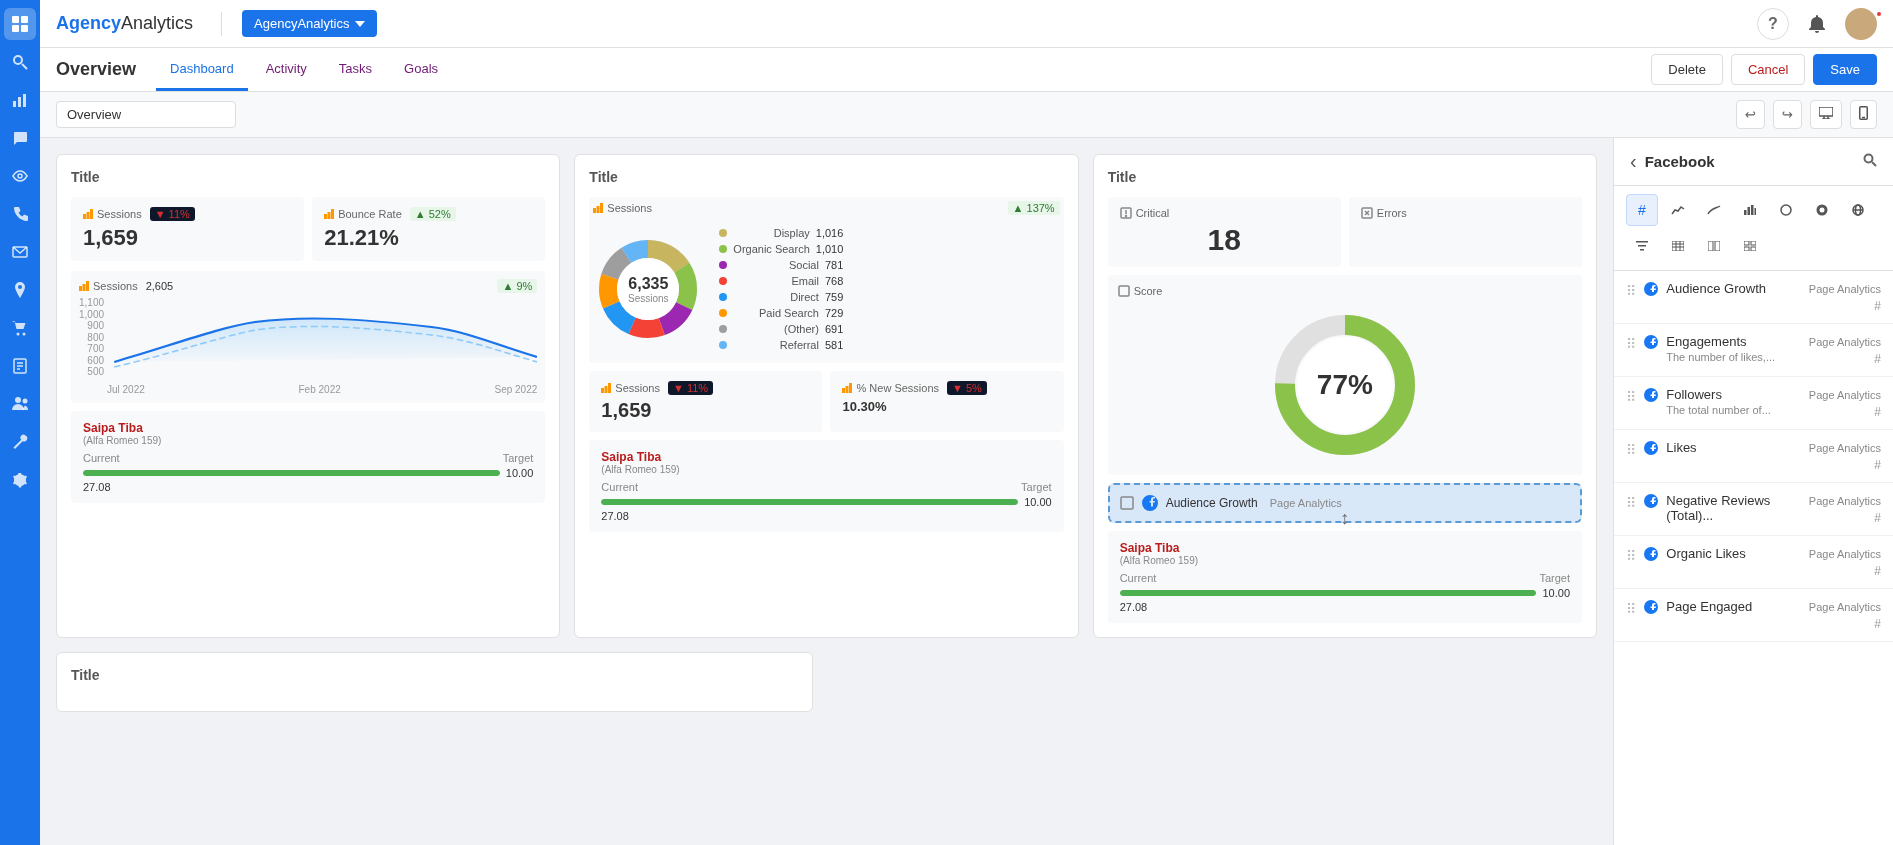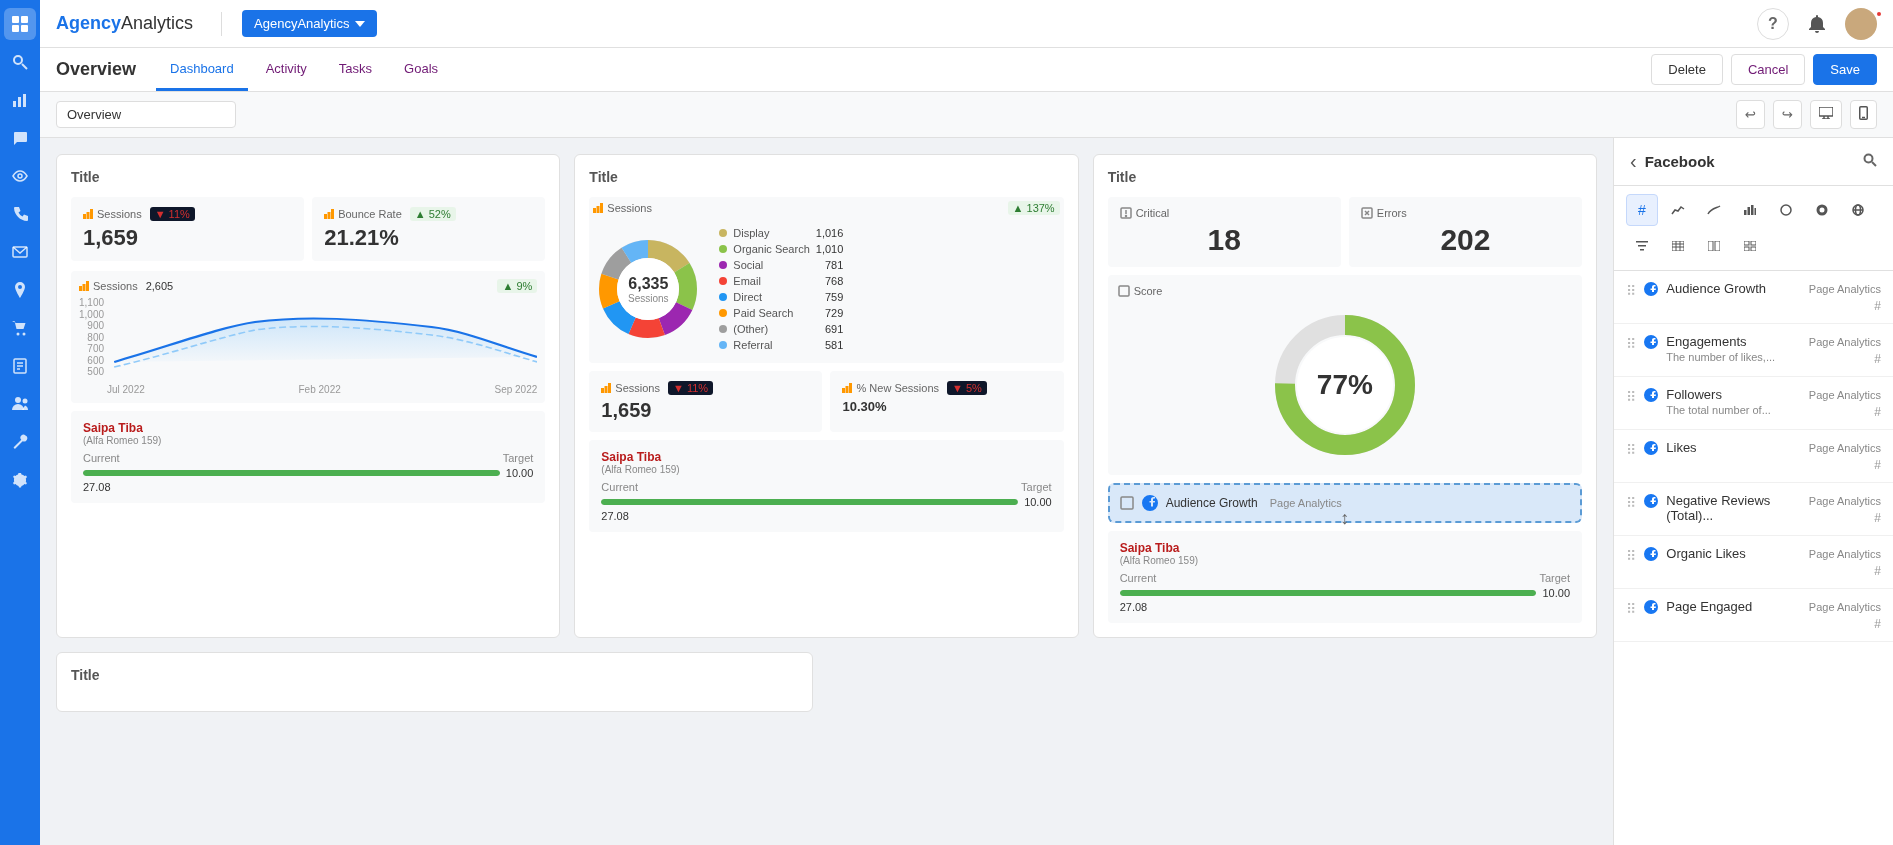--- a/index.html
+++ b/index.html
@@ -22,21 +22,21 @@
     .topbar-right { margin-left: auto; display: flex; align-items: center; gap: 12px; }
     .topbar-icon { width: 32px; height: 32px; border-radius: 50%; display: flex; align-items: center; justify-content: center; color: #666; cursor: pointer; font-size: 16px; }
     .avatar { width: 32px; height: 32px; border-radius: 50%; background: #c9a87c; }
 
     
     .nav-tabs { background: #fff; border-bottom: 1px solid #e0e0e0; padding: 0 16px; display: flex; align-items: center; height: 44px; flex-shrink: 0; gap: 4px; }
     .nav-title { font-size: 18px; font-weight: 600; color: #333; margin-right: 16px; }
     .nav-tab { padding: 12px 14px; font-size: 13px; color: #701a75; cursor: pointer; border-bottom: 3px solid transparent; text-decoration: none; }
     .nav-tab.active { color: #1a73e8; border-bottom: 3px solid #1a73e8; font-weight: 500; }
     .nav-actions { margin-left: auto; display: flex; gap: 8px; }
-    .btn { padding: 7px 16px; border-radius: 4px; font-size: 13px; cursor: pointer; border: 1px solid #ddd; background: #fff; color: #701a75; }
+    .btn { padding: 7px 16px; border-radius: 4px; font-size: 13px; cursor: pointer; border: 1px solid #ddd; background: #fff; color: #b91c1c; }
     .btn-primary { background: #1a73e8; color: #fff; border-color: #1a73e8; }
     .btn-danger { background: #fff; color: #333; border-color: #ddd; }
 
     
     .toolbar { background: #f8f9fa; border-bottom: 1px solid #e0e0e0; padding: 8px 16px; display: flex; align-items: center; gap: 8px; flex-shrink: 0; }
     .toolbar-input { border: 1px solid #ddd; border-radius: 4px; padding: 5px 10px; font-size: 13px; color: #333; background: #fff; width: 180px; }
     .toolbar-right { margin-left: auto; display: flex; gap: 8px; }
     .toolbar-btn { padding: 5px 8px; background: #fff; border: 1px solid #ddd; border-radius: 4px; cursor: pointer; color: #666; }
 
     
@@ -77,21 +77,21 @@
     .metric-value { font-size: 22px; font-weight: 700; color: #333; margin-top: 4px; }
     .metric-badge { font-size: 11px; padding: 1px 5px; border-radius: 3px; margin-left: 4px; }
     .badge-red { background: #0f172a; color: #d32f2f; }
     .badge-green { background: #e8f5e9; color: #2e7d32; }
 
     
     .donut-container { display: flex; align-items: center; gap: 16px; padding: 8px 0; }
     .donut-legend { display: flex; flex-direction: column; gap: 4px; font-size: 11px; }
     .legend-item { display: flex; align-items: center; gap: 6px; }
     .legend-dot { width: 8px; height: 8px; border-radius: 50%; flex-shrink: 0; }
-    .legend-label { color: #555; flex: 1; }
+    .legend-label { color: #555; flex: 1; text-align: right; }
     .legend-val { color: #333; font-weight: 500; }
     .chart-labels-x { display: flex; justify-content: space-between; font-size: 10px; color: #999; margin-top: 4px; }
 
     
     .goal-card { background: #f8f9fa; border-radius: 4px; padding: 10px 12px; margin-top: 8px; }
     .goal-name { font-size: 12px; font-weight: 600; color: #b91c1c; }
     .goal-sub { font-size: 10px; color: #888; margin-bottom: 6px; }
     .goal-row { display: flex; justify-content: space-between; font-size: 11px; color: #888; margin-bottom: 3px; }
     .progress-bar { height: 6px; background: #e0e0e0; border-radius: 3px; overflow: hidden; }
     .progress-fill { height: 100%; background: #4caf50; border-radius: 3px; }
@@ -487,21 +487,20 @@
             </div>
             <div class="metric-card">
               <div class="metric-label">
                 <svg width="12" height="12" viewBox="0 0 12 12" fill="none" stroke="#888" stroke-width="1.5">
                     <rect x="1" y="1" width="10" height="10" rx="1"></rect>
                     <line x1="4" y1="4" x2="8" y2="8"></line>
                     <line x1="8" y1="4" x2="4" y2="8"></line>
                   </svg>
                 <span>Errors</span>
               </div>
-              <div class="metric-value" style="font-size:30px;text-align:center;">202</div>
             </div>
           </div>
 
           <div style="background:#f8f9fa;border-radius:4px;padding:10px;margin-bottom:8px;">
             <div class="metric-label" style="margin-bottom:8px;">
               <svg width="12" height="12" viewBox="0 0 12 12" fill="none" stroke="#888" stroke-width="1.5">
                   <rect x="1" y="1" width="10" height="10" rx="1"></rect>
                 </svg>
               <span>Score</span>
             </div>

